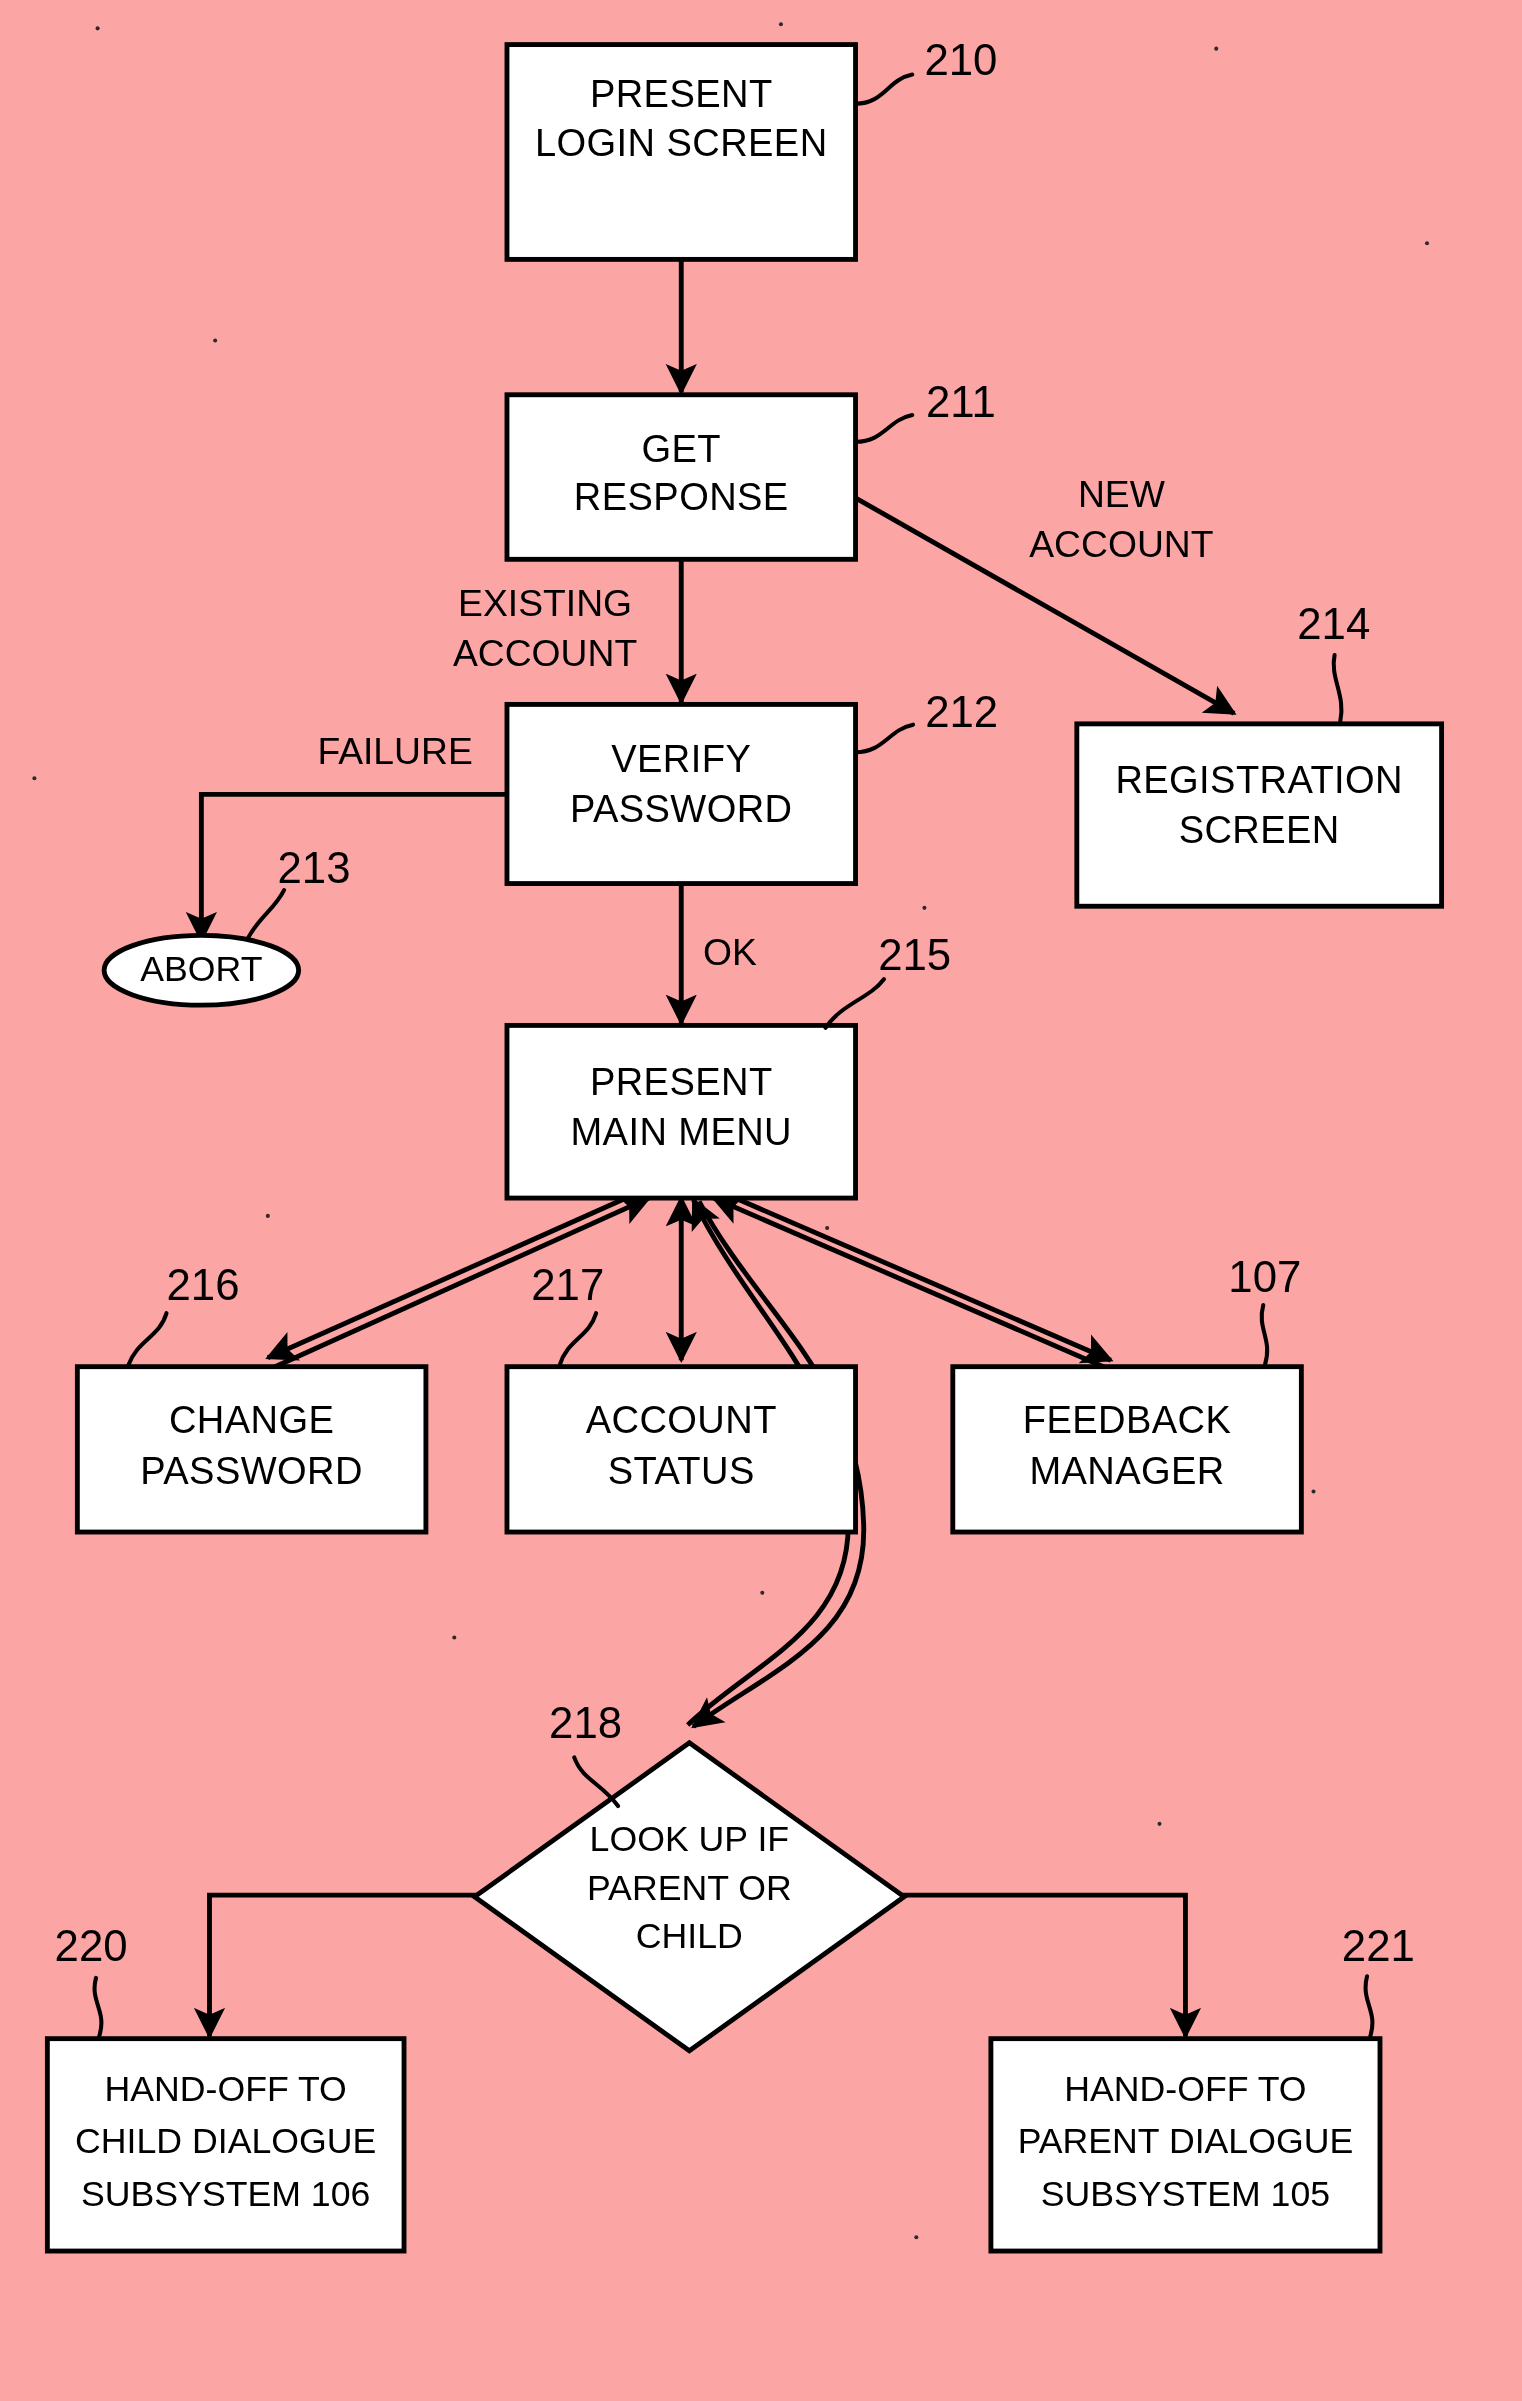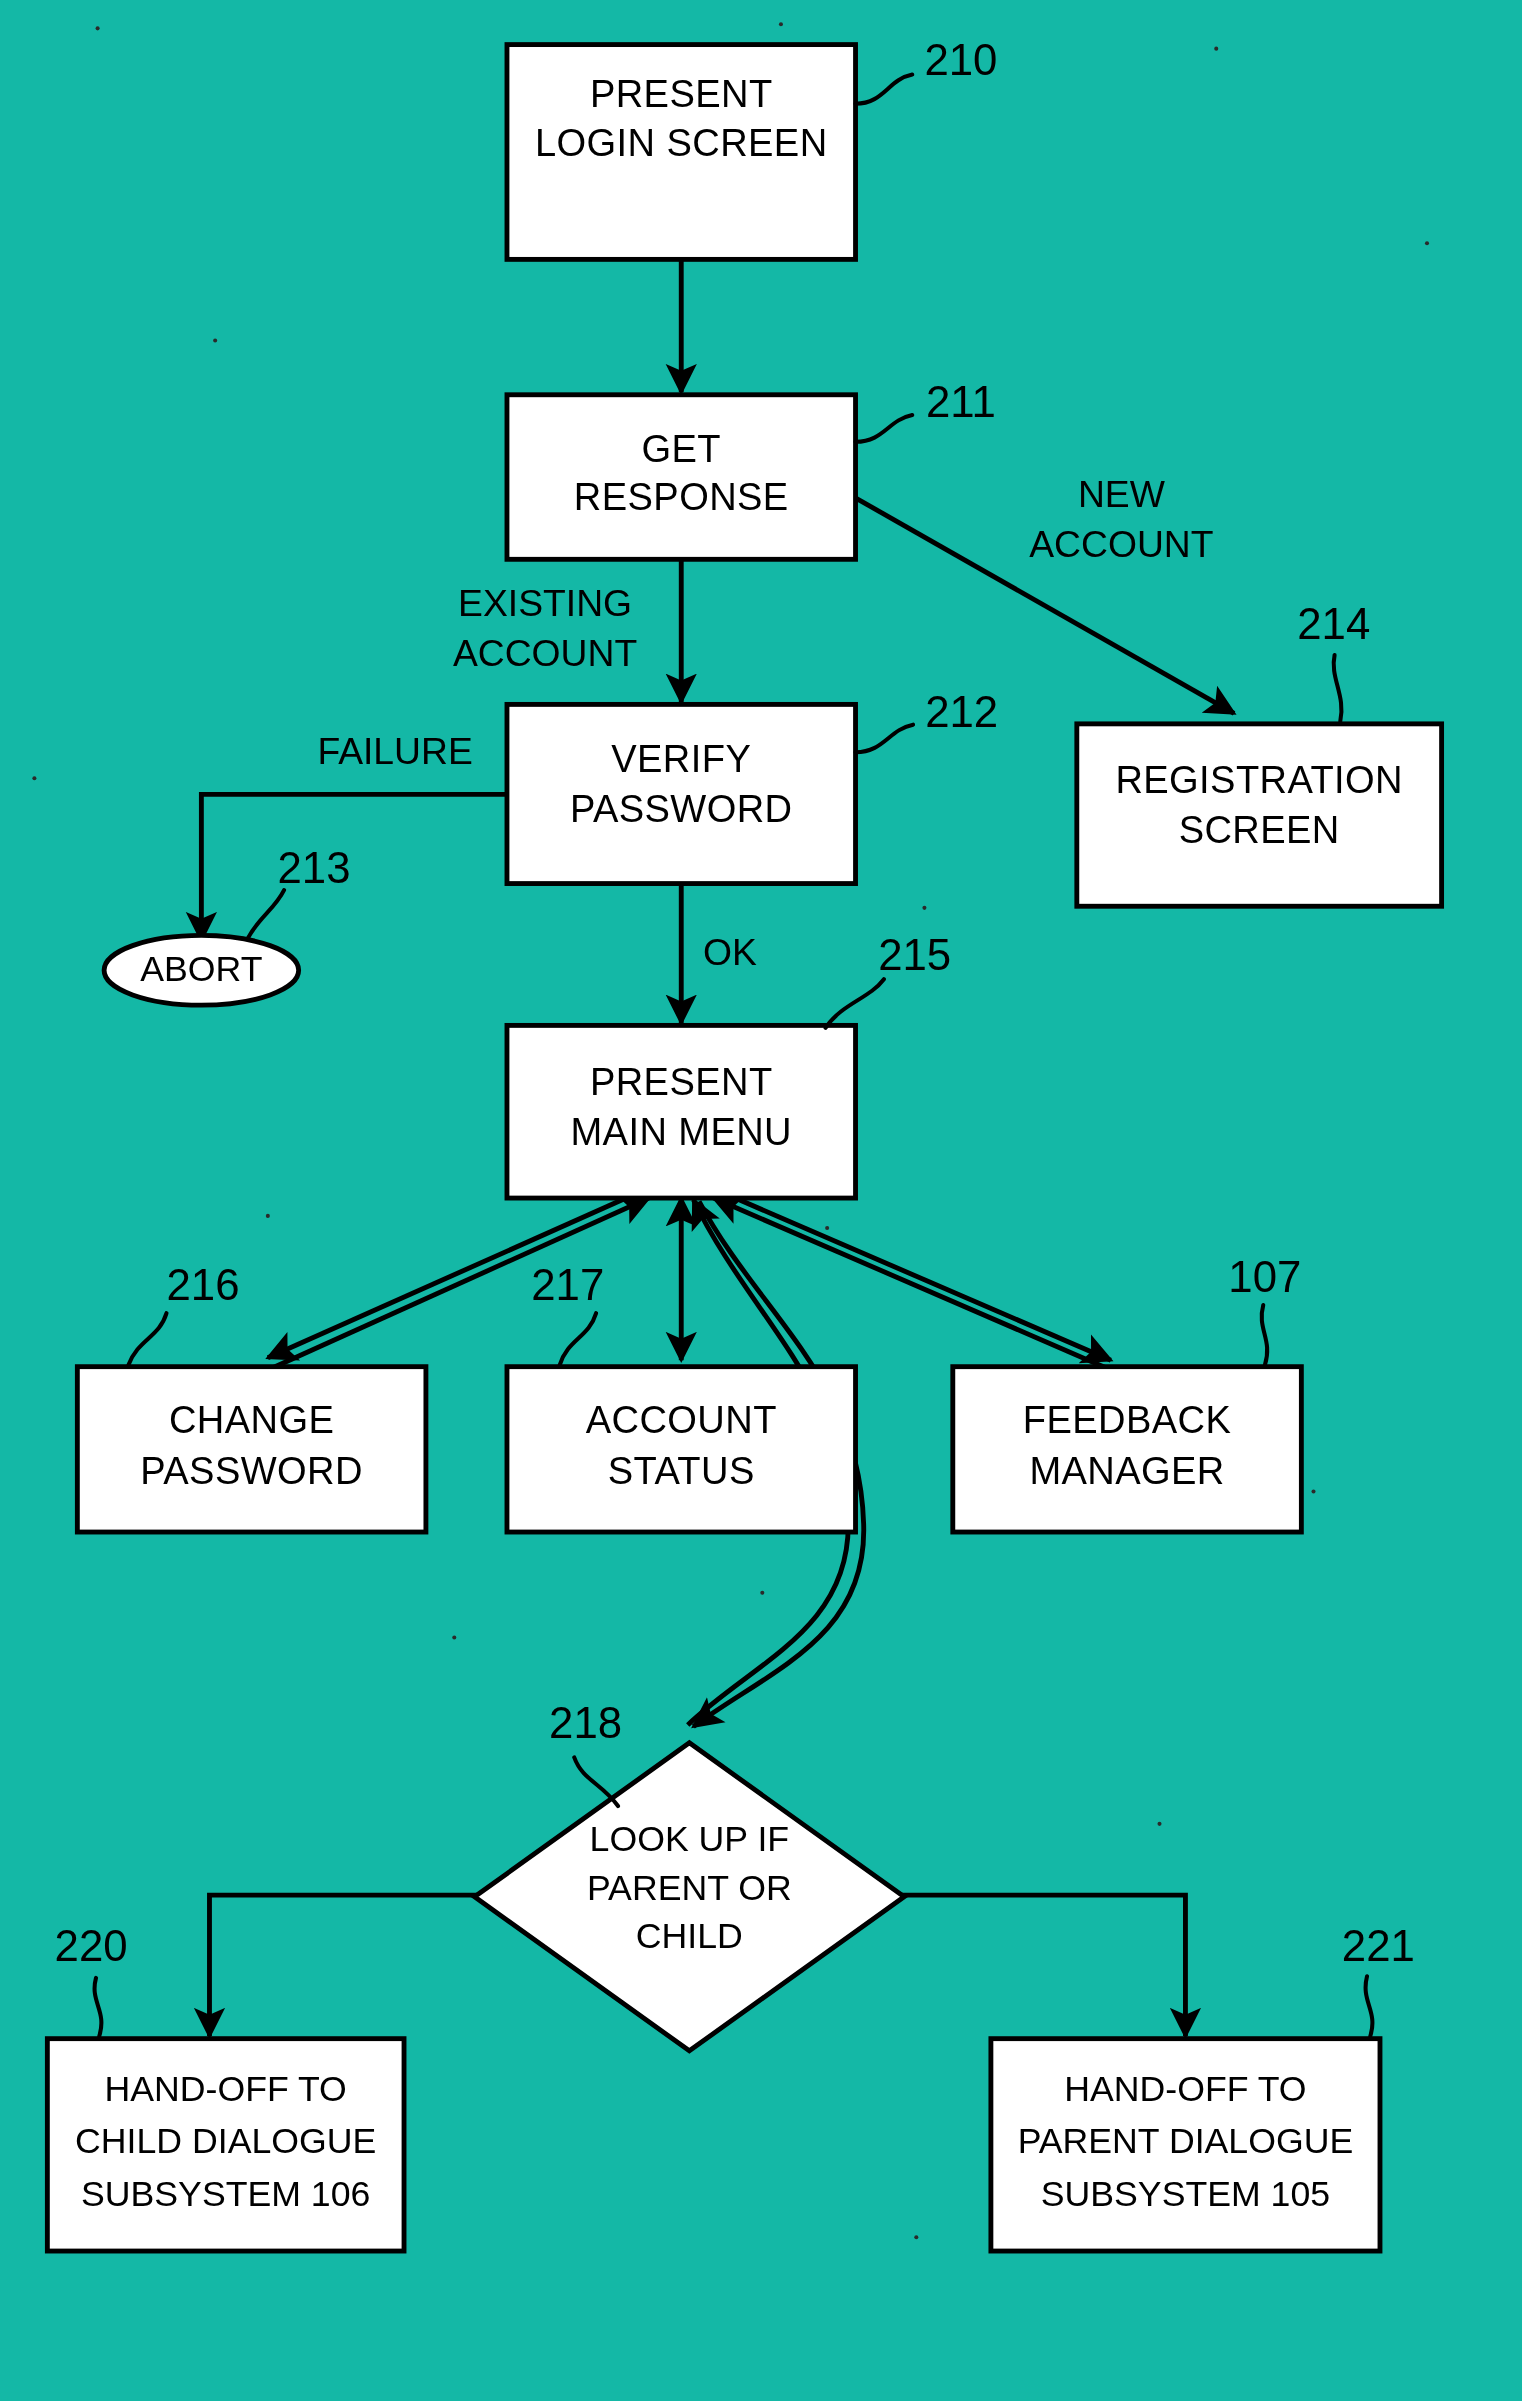--- a/index.html
+++ b/index.html
@@ -5,21 +5,21 @@
 <style>
   html, body {
     margin: 0;
     padding: 0;
     background: #ffffff;
   }
   #diagram-root {
     position: relative;
     width: 1523px;
     height: 2401px;
-    background: #14b8a6;
+    background: #fca5a5;
     font-family: "Liberation Sans", sans-serif;
   }
   svg#flowchart {
     position: absolute;
     top: 0;
     left: 0;
     width: 1523px;
     height: 2401px;
     display: block;
   }

